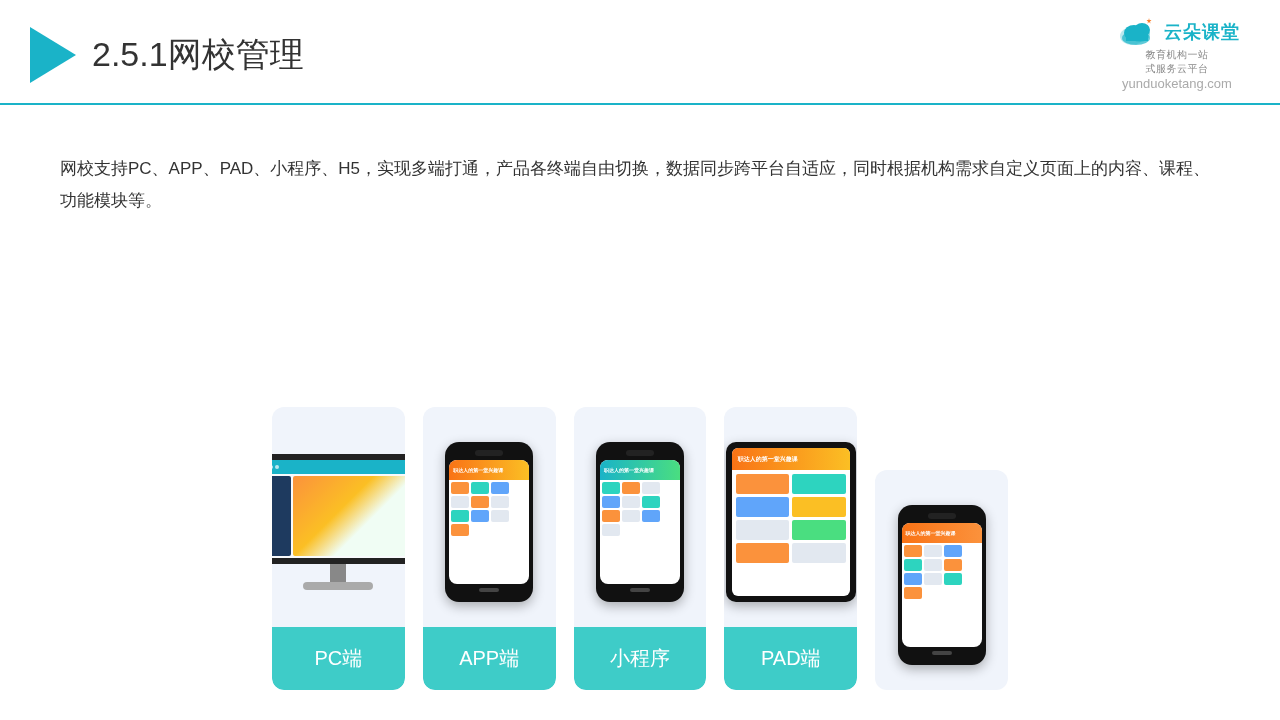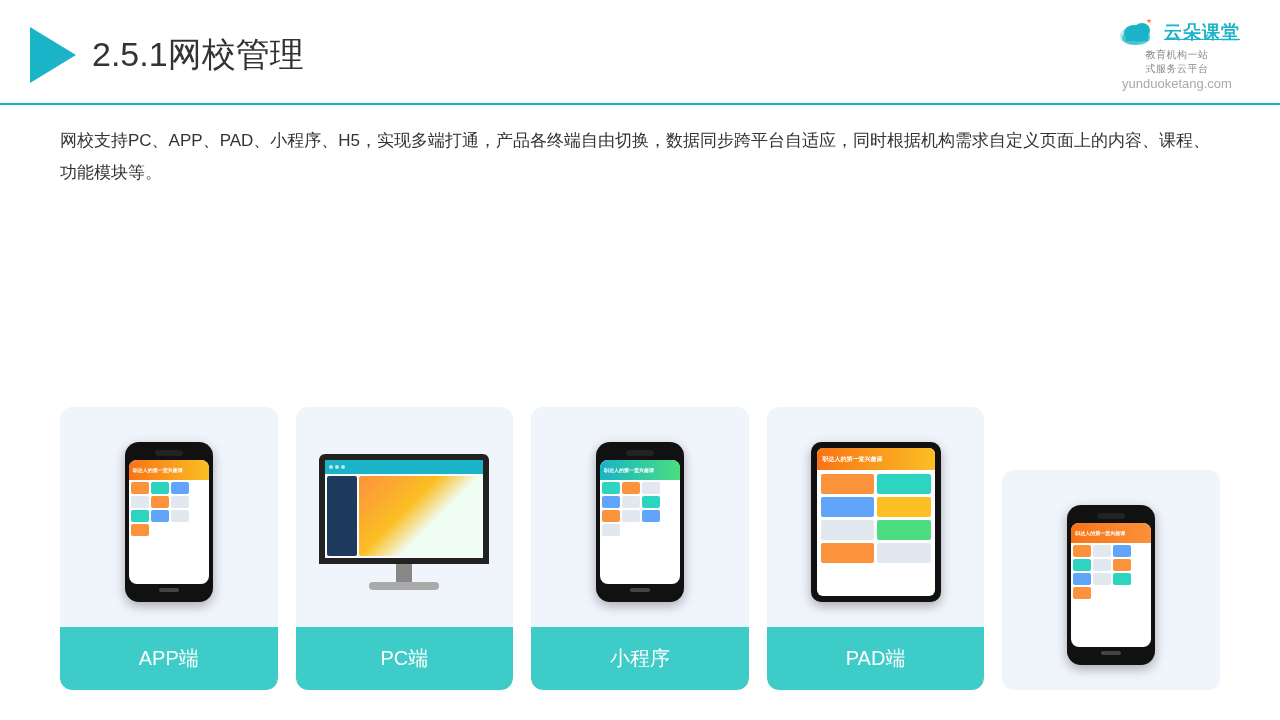--- a/index.html
+++ b/index.html
@@ -60,41 +60,41 @@
     }
     .cloud-icon {
       width: 44px;
       height: 28px;
     }
     .logo-text-main {
       font-size: 18px;
       font-weight: 700;
       color: #1ab3c8;
       letter-spacing: 1px;
-      text-decoration: underline;
     }
     .logo-text-sub {
       font-size: 10px;
       color: #888;
       text-align: center;
       margin-top: 2px;
       letter-spacing: 0.5px;
     }
     .logo-url {
       font-size: 13px;
       color: #aaa;
       text-align: left;
     }
 
     
     .content {
       flex: 1;
-      padding: 20px 60px 30px 60px;
-      display: flex;
-      flex-direction: column;
+      padding: 48px 60px 30px 60px;
+      display: flex;
+      flex-direction: column;
+      align-items: center;
     }
 
     .description {
       font-size: 17px;
       color: #333;
       line-height: 1.9;
       margin-bottom: 32px;
     }
 
     
@@ -330,20 +330,41 @@
   </div>
 
   <div class="content">
 
     <div class="description">网校支持PC、APP、PAD、小程序、H5，实现多端打通，产品各终端自由切换，数据同步跨平台自适应，同时根据机构需求自定义页面上的内容、课程、功能模块等。</div>
 
     <div class="cards-row">
 
       <div class="card">
         <div class="card-image-area">
+          <div class="monitor">
+            <div class="monitor-screen">
+              <div class="monitor-screen-bar">
+                <div class="dot"></div>
+                <div class="dot"></div>
+                <div class="dot"></div>
+              </div>
+              <div class="monitor-screen-content">
+                <div class="monitor-sidebar"></div>
+                <div class="monitor-main" style="background: linear-gradient(135deg, #fb923c 0%, #fbbf24 40%, #f0fdf4 60%); border-radius: 2px;"></div>
+              </div>
+            </div>
+            <div class="monitor-neck"></div>
+            <div class="monitor-base"></div>
+          </div>
+        </div>
+        <div class="card-label">PC端</div>
+      </div>
+
+      <div class="card">
+        <div class="card-image-area">
           <div class="phone">
             <div class="phone-body">
               <div class="phone-notch"></div>
               <div class="phone-screen">
                 <div class="phone-screen-header">
                   <div class="phone-screen-header-text">职达人的第一堂兴趣课</div>
                 </div>
                 <div class="phone-content-row">
                   <div class="phone-content-block orange"></div>
                   <div class="phone-content-block teal"></div>
@@ -355,41 +376,20 @@
                   <div class="phone-content-block blue"></div>
                   <div class="phone-content-block"></div>
                   <div class="phone-content-block orange"></div>
                 </div>
               </div>
               <div class="phone-home-btn"></div>
             </div>
           </div>
         </div>
         <div class="card-label">APP端</div>
-      </div>
-
-      <div class="card">
-        <div class="card-image-area">
-          <div class="monitor">
-            <div class="monitor-screen">
-              <div class="monitor-screen-bar">
-                <div class="dot"></div>
-                <div class="dot"></div>
-                <div class="dot"></div>
-              </div>
-              <div class="monitor-screen-content">
-                <div class="monitor-sidebar"></div>
-                <div class="monitor-main" style="background: linear-gradient(135deg, #fb923c 0%, #fbbf24 40%, #f0fdf4 60%); border-radius: 2px;"></div>
-              </div>
-            </div>
-            <div class="monitor-neck"></div>
-            <div class="monitor-base"></div>
-          </div>
-        </div>
-        <div class="card-label">PC端</div>
       </div>
 
       <div class="card">
         <div class="card-image-area">
           <div class="phone">
             <div class="phone-body">
               <div class="phone-notch"></div>
               <div class="phone-screen">
                 <div class="phone-screen-header" style="background: linear-gradient(90deg, #1ab3c8, #4ade80);">
                   <div class="phone-screen-header-text">职达人的第一堂兴趣课</div>

